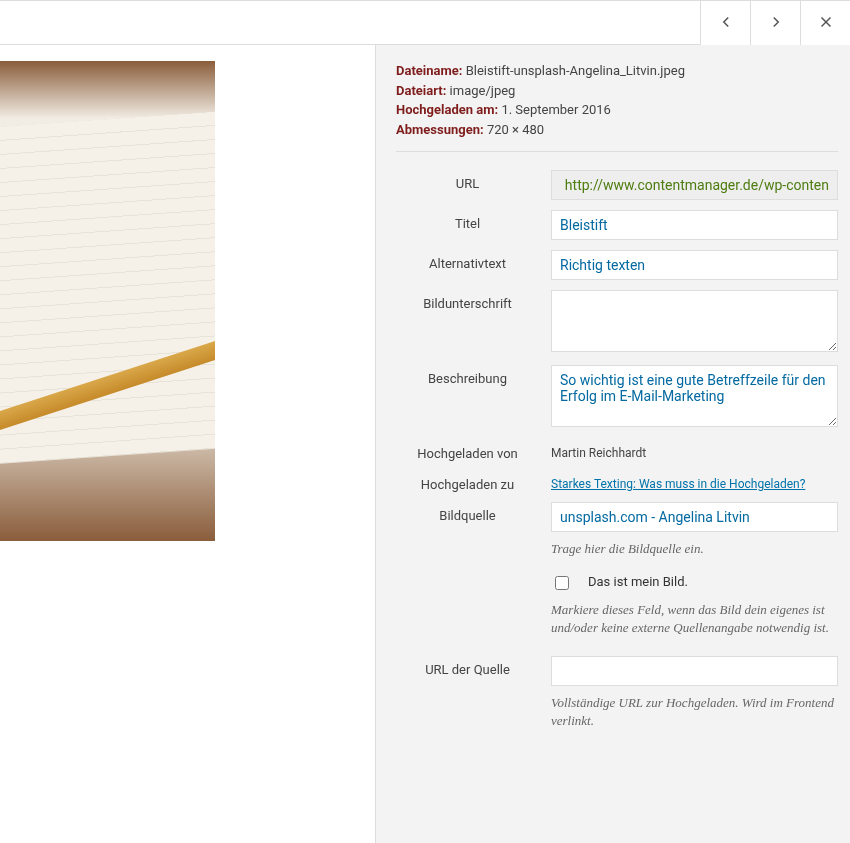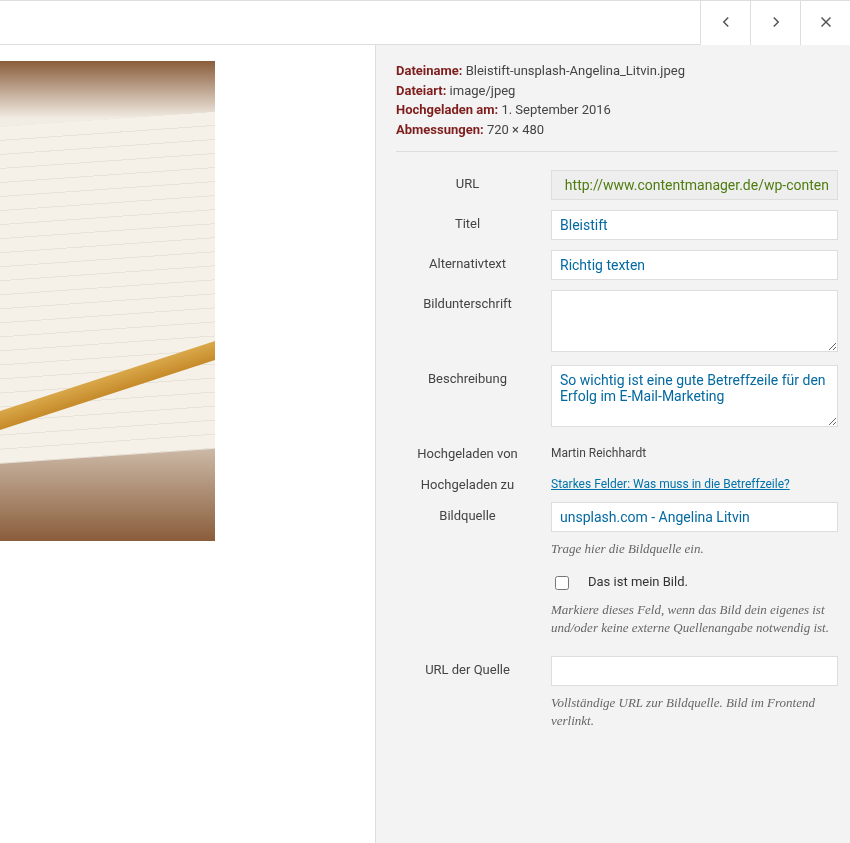--- a/index.html
+++ b/index.html
@@ -100,40 +100,40 @@
         <div class="ctrl"><textarea rows="3" style="">So wichtig ist eine gute Betreffzeile für den Erfolg im E-Mail-Marketing</textarea></div>
       </div>
 
       <div class="form-row">
         <div class="lbl">Hochgeladen von</div>
         <div class="ctrl static-val">Martin Reichhardt</div>
       </div>
 
       <div class="form-row">
         <div class="lbl">Hochgeladen zu</div>
-        <div class="ctrl static-val"><a href="#">Starkes Felder: Was muss in die Betreffzeile?</a></div>
+        <div class="ctrl static-val"><a href="#">Starkes Texting: Was muss in die Hochgeladen?</a></div>
       </div>
 
 
       <div class="form-row">
         <div class="lbl">Bildquelle</div>
         <div class="ctrl">
           <input type="text" value="unsplash.com - Angelina Litvin" style="">
           <div class="hint">Trage hier die Bildquelle ein.</div>
           <div class="checkbox-row">
             <input type="checkbox" style="">
             <span>Das ist mein Bild.</span>
           </div>
           <div class="hint">Markiere dieses Feld, wenn das Bild dein eigenes ist und/oder keine externe Quellenangabe notwendig ist.</div>
         </div>
       </div>
 
       <div class="form-row" style="margin-top:18px;">
         <div class="lbl">URL der Quelle</div>
         <div class="ctrl">
           <input type="text" value="" style="">
-          <div class="hint">Vollständige URL zur Bildquelle. Bild im Frontend verlinkt.</div>
+          <div class="hint">Vollständige URL zur Hochgeladen. Wird im Frontend verlinkt.</div>
         </div>
       </div>
 
     </div>
   </div>
 </div>
 
 </body></html>

